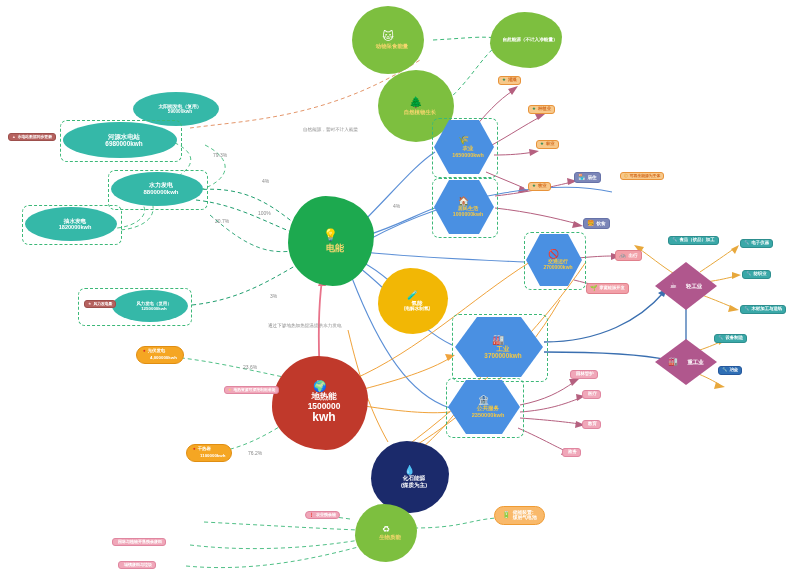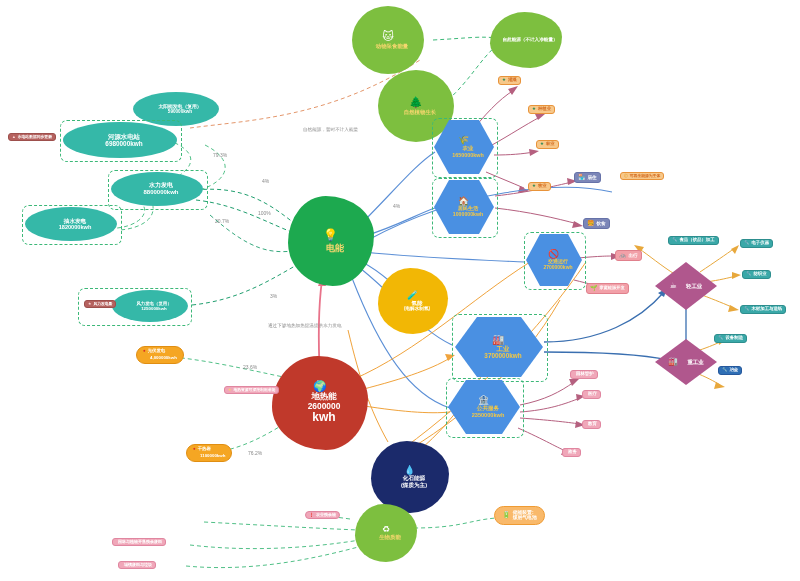--- a/index.html
+++ b/index.html
@@ -249,21 +249,21 @@
       <span class="lbl" style="font-size:5.4px;color:#ffffff;">氢能</span>
       <span class="lbl" style="font-size:4.6px;color:#ffffff;">(电解水制氢)</span>
     </div>
   </div>
 
   <div class="flower" style="left:272px;top:356px;width:96px;height:94px;">
     <div class="petals" style="background:#c0392b;border-radius:48% 52% 44% 56% / 54% 46% 54% 46%;width:100%;height:100%;"></div>
     <div class="inner">
       <span class="ico" style="font-size:11px;">🌍</span>
       <span class="lbl" style="font-size:8.4px;color:#ffffff;">地热能</span>
-      <span class="lbl" style="font-size:8.4px;color:#ffffff;">2600000</span>
+      <span class="lbl" style="font-size:8.4px;color:#ffffff;">1500000</span>
       <span class="lbl" style="font-size:12px;color:#ffffff;">kwh</span>
     </div>
   </div>
 
   <div class="flower" style="left:371px;top:441px;width:78px;height:72px;">
     <div class="petals" style="background:#1b2a6b;border-radius:46% 54% 50% 50% / 52% 46% 54% 48%;width:100%;height:100%;"></div>
     <div class="inner">
       <span class="ico" style="font-size:9px;">💧</span>
       <span class="lbl" style="font-size:5.6px;color:#ffffff;">化石能源</span>
       <span class="lbl" style="font-size:5.6px;color:#ffffff;">(煤质为主)</span>

